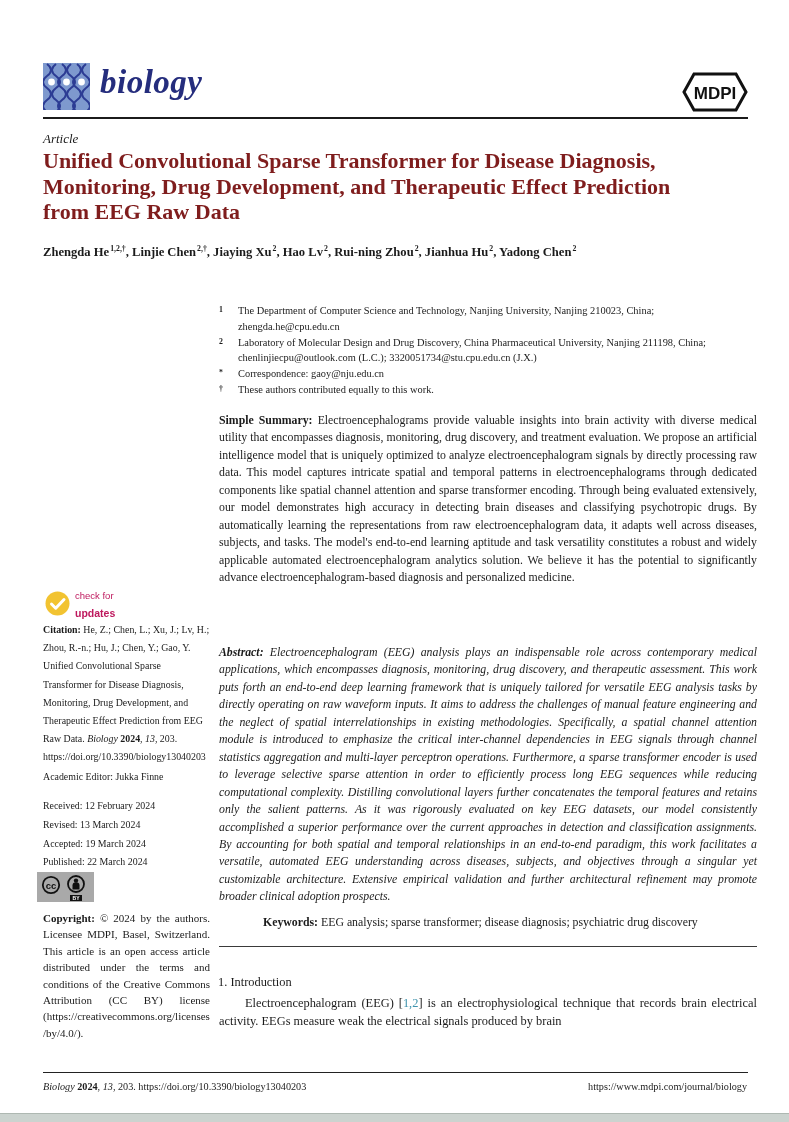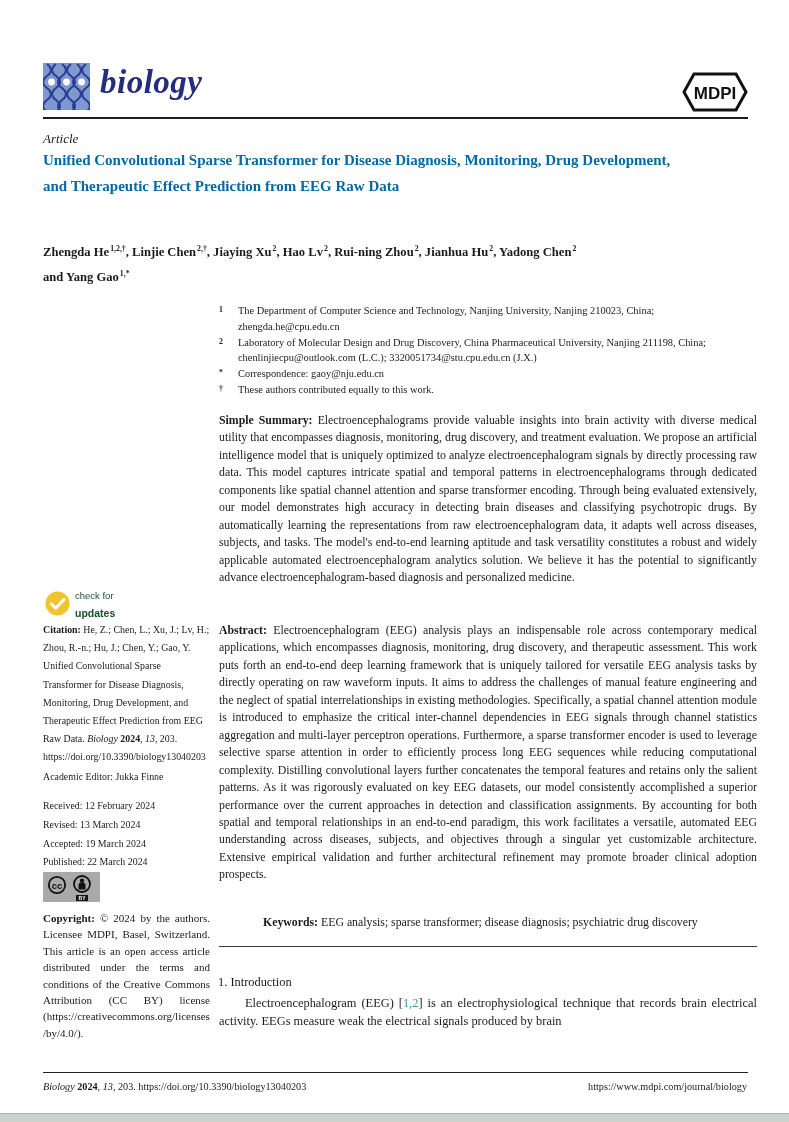--- a/index.html
+++ b/index.html
@@ -14,52 +14,52 @@
     position:absolute; left:100px; top:64px;
     font-family:"Liberation Serif", serif; font-style:italic; font-weight:bold;
     font-size:33px; color:#252d7d; letter-spacing:0.5px;
   }
   .mdpi-logo { position:absolute; left:682px; top:71px; width:66px; height:42px; }
   .header-rule { position:absolute; left:43px; top:117px; width:705px; height:2px; background:#1b1b1b; }
 
   .article-type { position:absolute; left:43px; top:131px; font-style:italic; font-size:13px; }
   .paper-title {
     position:absolute; left:43px; top:148px; width:648px;
-    font-size:15px; font-weight:bold; line-height:25.5px; color:#0369a1;
+    font-size:22px; font-weight:bold; line-height:25.5px; color:#7f1d1d;
   }
   .authors { position:absolute; left:43px; top:238px; width:700px; font-size:12.6px; font-weight:bold; line-height:21px; }
   .authors sup, .affil-marker { font-size:7.8px; }
   .authors sup { margin-left:1px; }
 
   
   .affiliations { position:absolute; left:219px; top:303px; width:538px; font-size:10.4px; line-height:15.8px; }
   .affil-row { display:flex; }
   .affil-marker { width:19px; flex:0 0 19px; position:relative; top:-1px; font-weight:bold; }
   .affil-row .affil-text { flex:1; }
 
   .para { text-align:justify; font-size:11.8px; line-height:17.45px; }
   .simple-summary { position:absolute; left:219px; top:412px; width:538px; }
-  .abstract       { position:absolute; left:219px; top:622px; width:538px; }
+  .abstract       { position:absolute; left:219px; top:644px; width:538px;font-style:italic; }
   .keywords       { position:absolute; left:219px; top:915px; width:538px; font-size:11.8px;margin-left:44px; }
   .section-divider{ position:absolute; left:219px; top:946px; width:538px; height:1px; background:#3a3a3a; }
   .intro-heading  { position:absolute; left:218px; top:975px; width:538px; font-size:12.4px; font-weight:normal; }
   .intro-para     { position:absolute; left:219px; top:995px; width:538px; font-size:12.4px; line-height:17.8px; text-align:justify; text-indent:26px; }
   .ref-link { color:#3e93ad; text-decoration:none; cursor:pointer; }
 
   
   .updates-badge { position:absolute; left:45px; top:585px; display:flex; align-items:center; cursor:pointer; }
   .updates-badge svg { width:25px; height:25px; }
-  .updates-text { margin-left:5px; font-family:"Liberation Sans", sans-serif; color:#14532d; }
+  .updates-text { margin-left:5px; font-family:"Liberation Sans", sans-serif; color:#be185d; }
   .updates-text .l1 { font-size:9.5px; line-height:10px; }
   .updates-text .l2 { font-size:10.5px; font-weight:bold; line-height:11px; }
 
   .citation-block { position:absolute; left:43px; top:621px; width:167px; font-size:9.9px; line-height:18.2px; word-wrap:break-word;font-family:Liberation Serif, serif; }
   .academic-editor { position:absolute; left:43px; top:771px; width:167px; font-size:9.9px; }
   .dates { position:absolute; left:43px; top:797px; width:167px; font-size:9.9px; line-height:18.8px; }
-  .cc-badge { position:absolute; left:43px; top:872px; width:57px; height:30px; }
+  .cc-badge { position:absolute; left:37px; top:872px; width:57px; height:30px; }
   .copyright-block { position:absolute; left:43px; top:910px; width:167px; font-size:11px; line-height:16.4px; text-align:justify; word-wrap:break-word; }
 
   
   .footer-rule { position:absolute; left:43px; top:1072px; width:705px; height:1px; background:#222; }
   .footer-left { position:absolute; left:43px; top:1081px; font-size:10.2px; }
   .footer-right { position:absolute; right:42px; top:1081px; font-size:10.2px; }
   .os-bar { position:absolute; left:0; bottom:0; width:789px; height:9px; background:#cbd3cf; border-top:1px solid #aeb8b2; }
 </style>
 </head>
 <body>
@@ -89,22 +89,20 @@
       <text x="33" y="27.5" text-anchor="middle" font-family="Liberation Sans, sans-serif" font-size="17" font-weight="bold" fill="#111111">MDPI</text>
     </svg>
   </div>
   <div class="header-rule"></div>
 
   <div class="article-type">Article</div>
   <h1 class="paper-title">Unified Convolutional Sparse Transformer for Disease Diagnosis, Monitoring, Drug Development, and Therapeutic Effect Prediction from EEG Raw Data</h1>
 
   <div class="authors">
     <div><span>Zhengda He</span><sup>1,2,†</sup><span>, </span><span>Linjie Chen</span><sup>2,†</sup><span>, </span><span>Jiaying Xu</span><sup>2</sup><span>, </span><span>Hao Lv</span><sup>2</sup><span>, </span><span>Rui-ning Zhou</span><sup>2</sup><span>, </span><span>Jianhua Hu</span><sup>2</sup><span>, </span><span>Yadong Chen</span><sup>2</sup>
-    </div>
-    <div><span>and Yang Gao</span><sup>1,*</sup>
     </div>
   </div>
 
   <div class="affiliations">
     <div class="affil-row">
       <span class="affil-marker">1</span>
       <span class="affil-text">The Department of Computer Science and Technology, Nanjing University, Nanjing 210023, China; zhengda.he@cpu.edu.cn</span>
     </div>
     <div class="affil-row">
       <span class="affil-marker">2</span>

